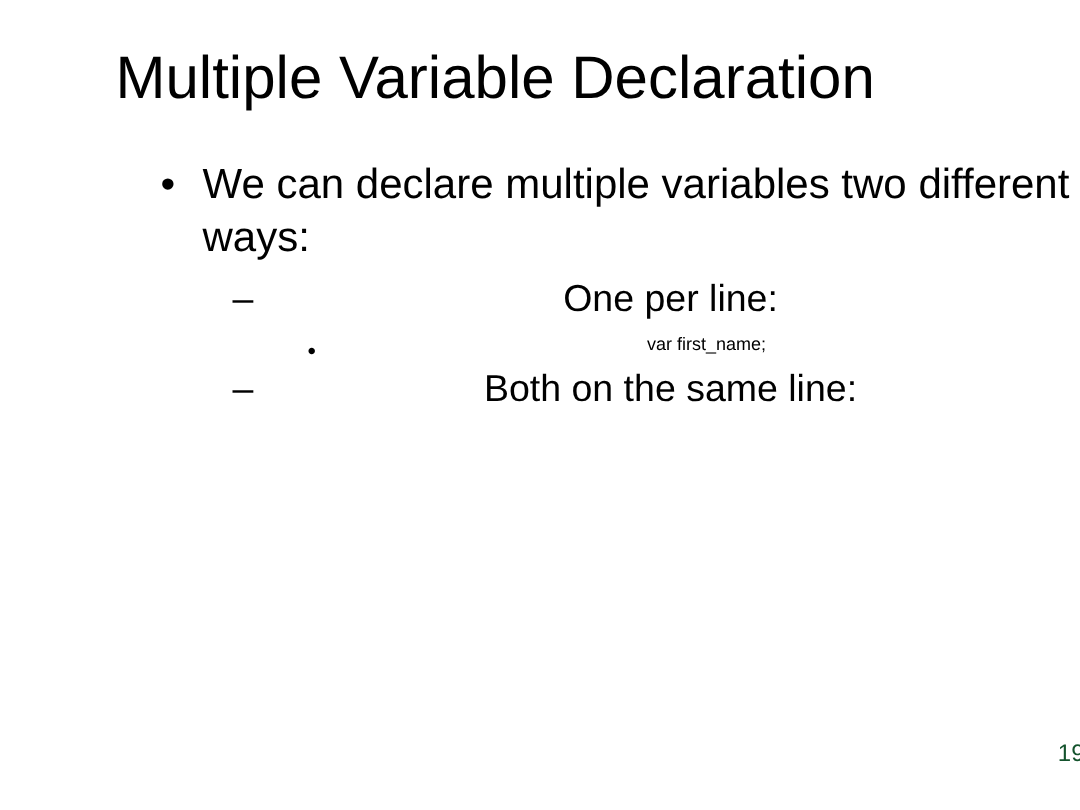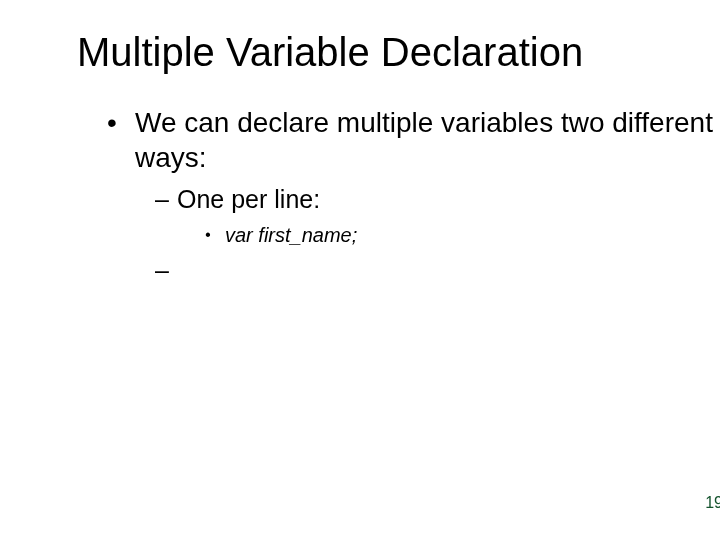--- a/index.html
+++ b/index.html
@@ -43,39 +43,39 @@
     position: absolute;
     left: 0;
     top: 0;
     font-size: 28px;
   }
   ul.level2 {
     list-style: none;
     padding: 0;
     margin: 8px 0 8px 20px;
     font-size: 25px;
+    text-align: center;
   }
   ul.level2 > li {
     position: relative;
     padding-left: 22px;
     margin-bottom: 6px;
     line-height: 1.3;
   }
   ul.level2 > li::before {
     content: "–";
     position: absolute;
     left: 0;
     top: 0;
   }
   ul.level3 {
     list-style: none;
     padding: 0;
     margin: 6px 0 6px 28px;
-    font-size: 20px;
-    font-style: italic;
+    font-size: 12px;
   }
   ul.level3 > li {
     position: relative;
     padding-left: 20px;
     margin-bottom: 4px;
     line-height: 1.3;
   }
   ul.level3 > li::before {
     content: "•";
     position: absolute;
@@ -106,19 +106,20 @@
       <ul class="level2">
         <li>
           <span>One per line:</span>
           <ul class="level3">
             <li>
               <span>var first_name;</span>
             </li>
           </ul>
         </li>
         <li>
+          <span>Both on the same line:</span>
         </li>
       </ul>
     </li>
   </ul>
 
   <div class="pagenum">19</div>
 </div>
 
 </body></html>

